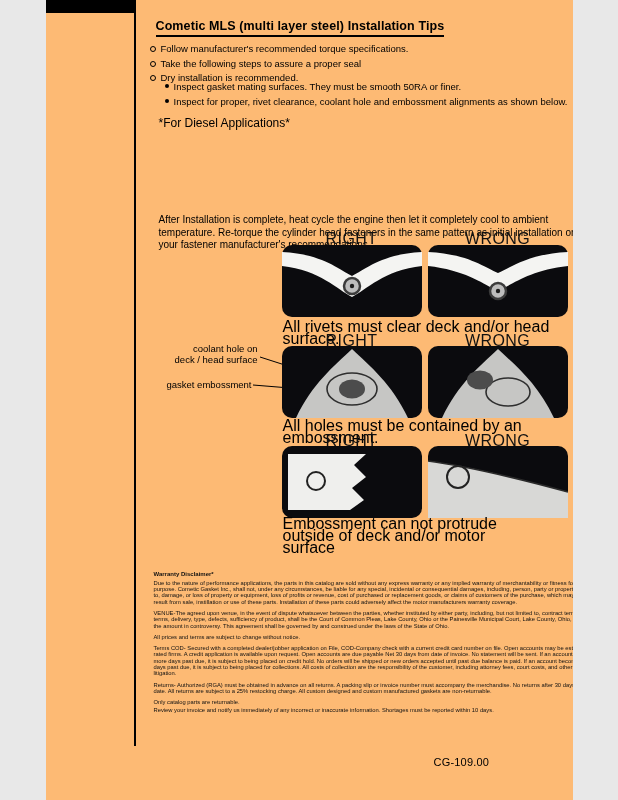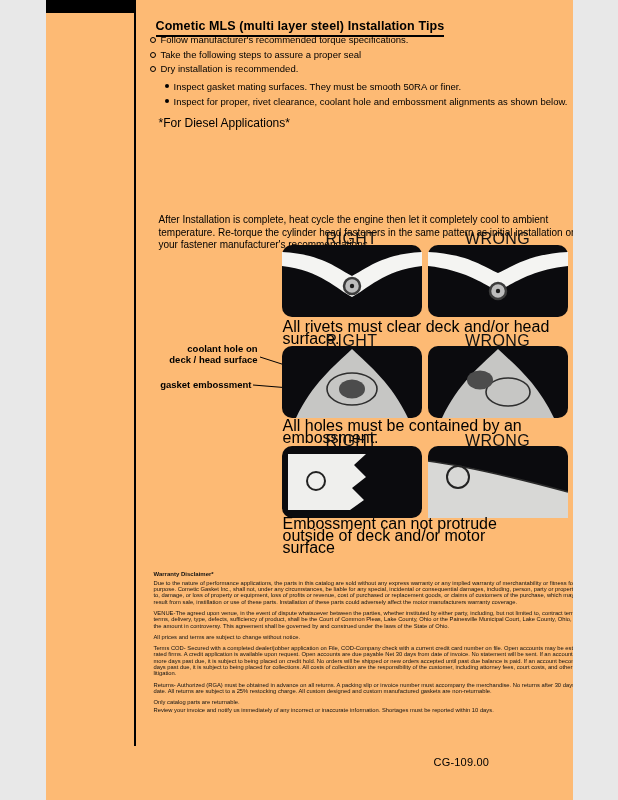--- a/index.html
+++ b/index.html
@@ -9,36 +9,36 @@
     margin:0 auto;
   }
   .topbar{position:absolute;left:0;top:0;width:88px;height:13px;background:#000;}
   .vrule{position:absolute;left:88px;top:0;width:2px;height:746px;background:#000;}
 
   .title{
     position:absolute;left:110px;top:19px;font-size:12.5px;font-weight:700;
     padding-bottom:2px;border-bottom:2px solid #000;letter-spacing:0.1px;
   }
 
-  .bullets{position:absolute;left:104px;top:34px;}
+  .bullets{position:absolute;left:104px;top:43px;}
   .subbullets{position:absolute;left:119px;top:81px;}
   .bullet-row{display:flex;align-items:flex-start;margin-bottom:3.5px;font-size:9.5px;line-height:11px;}
   .marker-open{width:4px;height:4px;border:1px solid #000;border-radius:50%;margin:3px 5px 0 0;flex:none;}
   .marker-filled{width:4px;height:4px;background:#000;border-radius:50%;margin:3px 5px 0 0;flex:none;}
 
   .diesel-heading{position:absolute;left:113px;top:116px;font-size:12px;font-weight:400;text-align:right;}
   .para{position:absolute;left:113px;width:448px;font-size:10px;line-height:12.5px;}
   .para1{top:136px;}
   .para2{top:170px;margin-top:44px;}
   .note{position:absolute;left:113px;top:213px;font-size:10px;}
 
   .dlabel{position:absolute;width:140px;text-align:center;font-size:16px;color:#111;letter-spacing:0.4px;}
   .dimg{position:absolute;width:140px;height:72px;}
   .caption{position:absolute;left:237px;font-size:16px;line-height:12px;}
-  .ann{position:absolute;text-align:right;font-size:9.5px;line-height:11px;width:116px;font-weight:bold;}
+  .ann{position:absolute;text-align:right;font-size:9.5px;line-height:11px;width:116px;}
   .leader{position:absolute;left:205px;top:347px;width:110px;height:50px;pointer-events:none;}
 
   .legal{position:absolute;left:108px;top:571px;width:463px;font-size:5.8px;line-height:6.3px;color:#111;}
   .legal p{margin:0 0 5px 0;}
   .legal .lhead{font-size:6px;font-weight:700;margin-bottom:2.5px;}
   .legal .tight{margin-bottom:1px;}
 
   .docnum{position:absolute;left:388px;top:756px;font-size:11px;letter-spacing:0.2px;}
 </style>
 </head>

